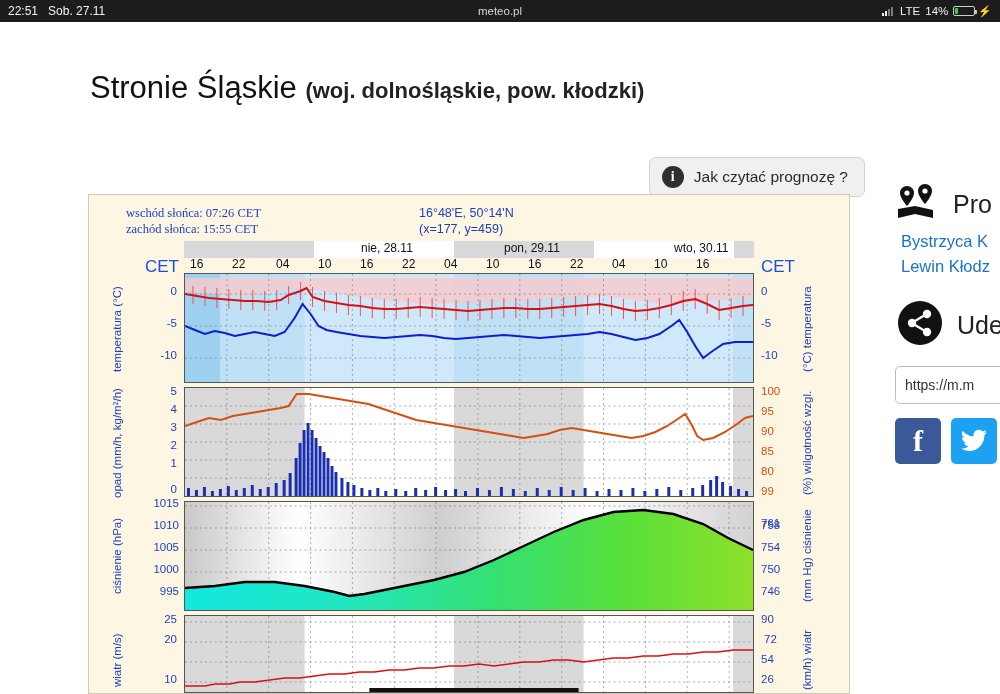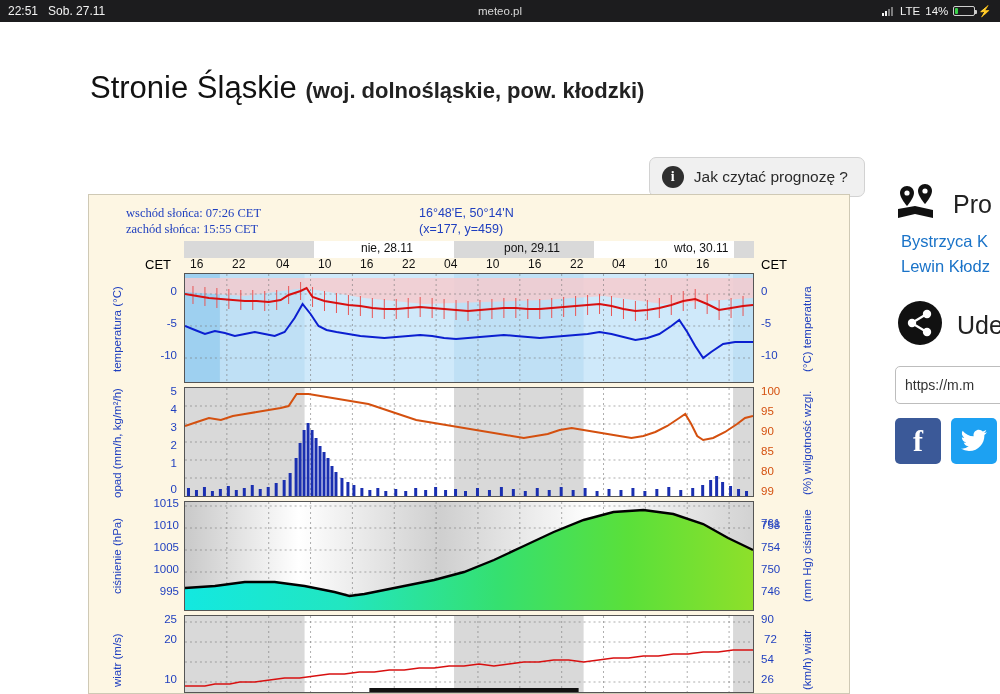--- a/index.html
+++ b/index.html
@@ -91,21 +91,21 @@
 
   .vlabel {
     position:absolute; color:#1f3fbf; font-size:11.5px;
     writing-mode:vertical-rl; transform:rotate(180deg);
     text-align:center; line-height:13px;
   }
 
   .daystrip { position:absolute; left:95px; width:570px; height:17px; top:46px; }
   .daylab { position:absolute; font-size:12px; color:#111; }
   .timelab { position:absolute; font-size:12px; color:#111; top:62px; }
-  .cet { position:absolute; font-size:13px; color:#000000; top:62px; }
+  .cet { position:absolute; font-size:17px; color:#1d4ed8; top:62px; }
 
   
   .rightcol { position:absolute; left:895px; top:160px; width:240px; }
   .rc-row { display:flex; align-items:center; gap:12px; }
   .rc-title { font-size:25px; color:#222; }
   .rc-link { color:#1a73c8; font-size:16.5px; margin:6px 0 0 6px; }
   .urlbox {
     margin-top:14px; width:210px; height:38px; border:1px solid #bdbdbd;
     border-radius:5px; background:#fff; display:flex; align-items:center;
     padding:0 9px; font-size:14px; color:#333; overflow:hidden; white-space:nowrap;

